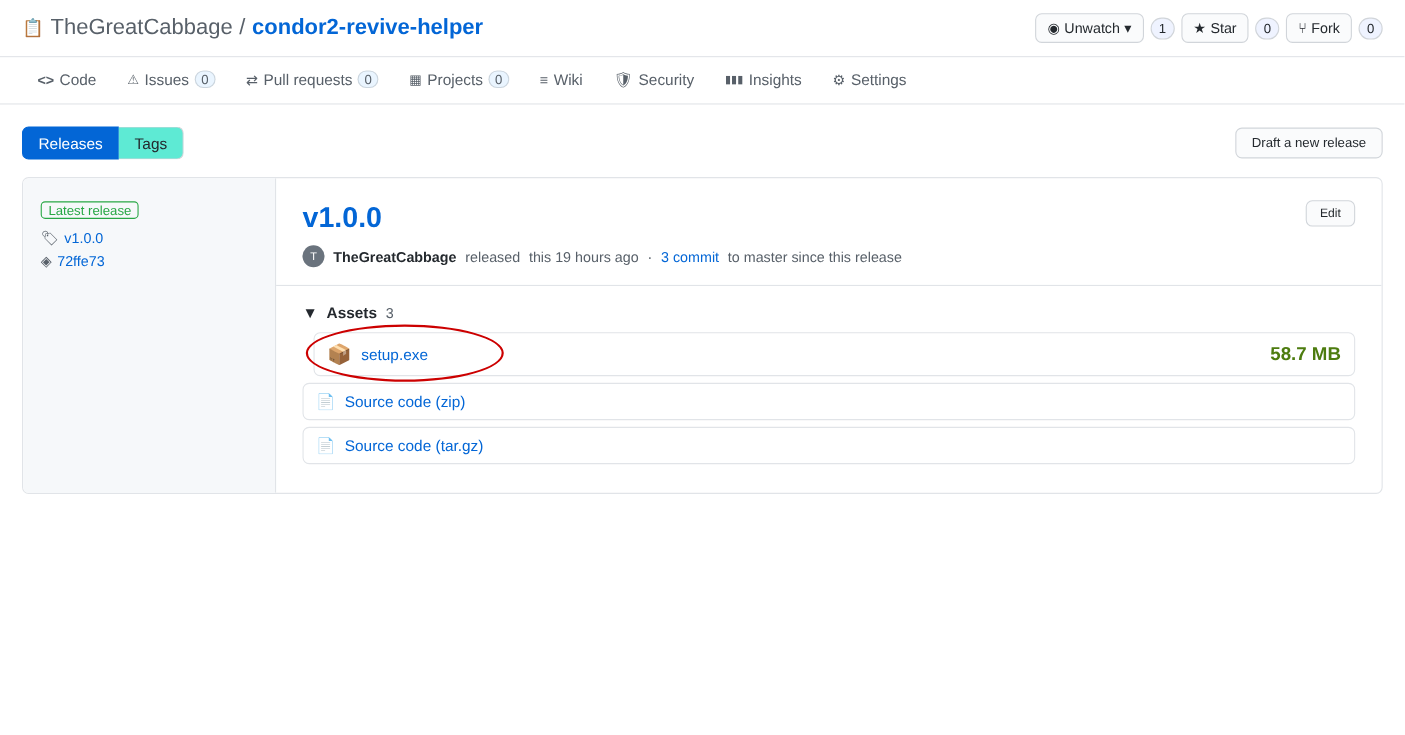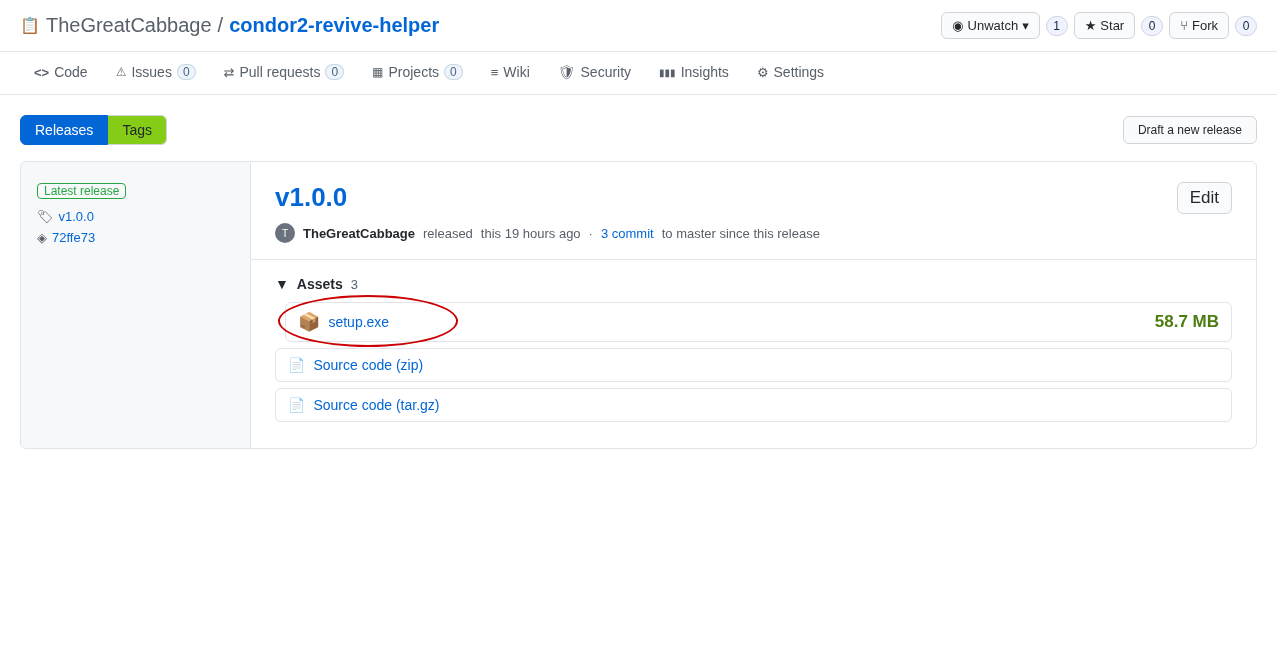--- a/index.html
+++ b/index.html
@@ -50,21 +50,21 @@
     }
     .releases-tabs { display: flex; gap: 0; }
     .releases-tab {
       padding: 6px 14px; font-size: 14px; border: 1px solid #d1d5da;
       cursor: pointer; text-decoration: none; color: #24292e;
     }
     .releases-tab.active {
       background: #0366d6; color: #fff; border-color: #0366d6; border-radius: 6px 0 0 6px;
     }
     .releases-tab:not(.active) {
-      background: #84cc16; border-radius: 0 6px 6px 0; border-left: none;
+      background: #5eead4; border-radius: 0 6px 6px 0; border-left: none;
     }
     .draft-btn {
       padding: 6px 14px; font-size: 12px; border: 1px solid #d1d5da;
       border-radius: 6px; background: #fafbfc; cursor: pointer; color: #24292e;
     }
 
     
     .release-area {
       display: flex; border: 1px solid #e1e4e8; border-radius: 6px; overflow: hidden;
     }
@@ -115,21 +115,21 @@
       position: absolute;
       left: -8px; top: -8px;
       width: 180px; height: 52px;
       border: 2.5px solid #cc0000;
       border-radius: 50%;
       pointer-events: none;
     }
 
     
     .edit-btn {
-      padding: 5px 12px; font-size: 17px; border: 1px solid #d1d5da;
+      padding: 5px 12px; font-size: 11px; border: 1px solid #d1d5da;
       border-radius: 6px; background: #fafbfc; cursor: pointer; color: #24292e;
     }
 
     .repo-icon { font-size: 16px; color: #586069; }
 
     .release-main-header { display: flex; justify-content: space-between; align-items: flex-start; }
   </style>
 </head>
 <body>
 

